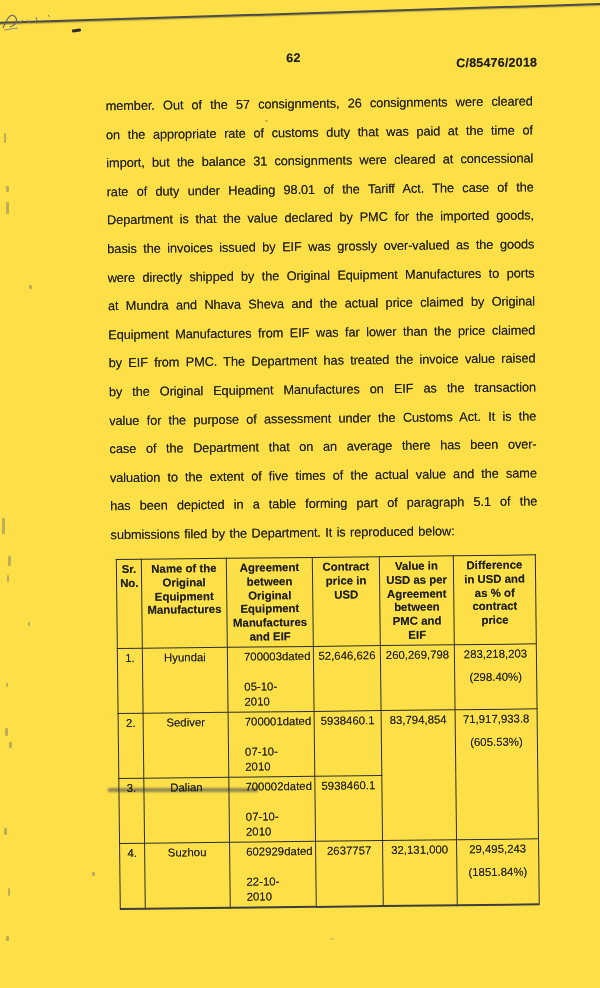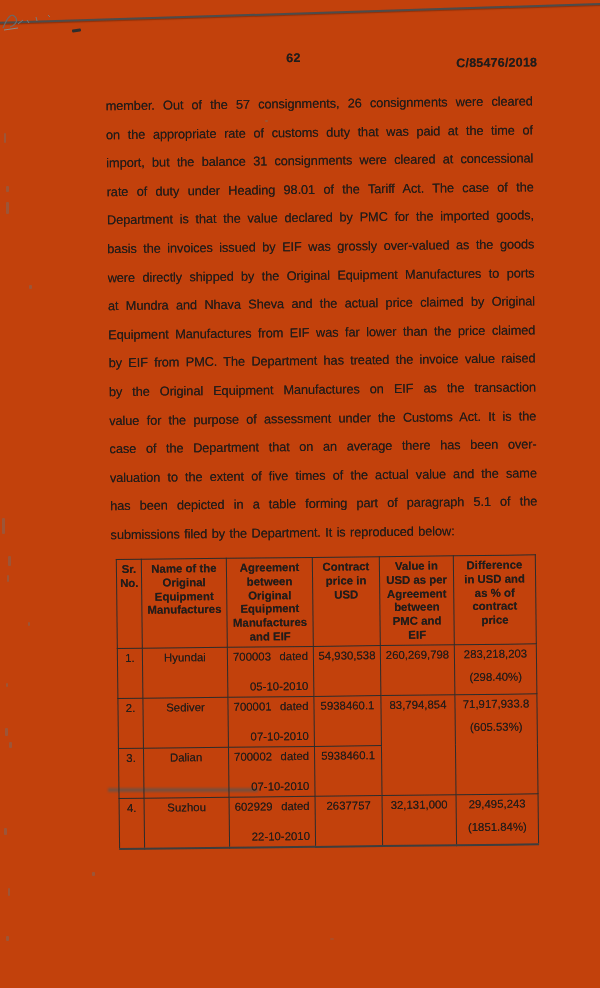--- a/index.html
+++ b/index.html
@@ -1,18 +1,18 @@
 <!DOCTYPE html>
 <html><head>
 <meta charset="utf-8">
 <style>
   html,body { margin:0; padding:0; background:#e8e8e8; }
   .page {
     position:relative; width:600px; height:988px; margin:0 auto;
-    background:#c2410c; overflow:hidden;
+    background:#fde047; overflow:hidden;
     font-family:"Liberation Sans", sans-serif;
     color:#1e1e1e;
   }
   
   .content {
     position:absolute; left:105px; top:45px; width:430px; height:940px;
     transform:rotate(-0.65deg); transform-origin:195px 0;
   }
   
   .scan-topline {
@@ -51,21 +51,21 @@
   }
   .doc-table th, .doc-table td {
     border:1.2px solid #2c2c2c; vertical-align:top; padding:2px 3px; overflow:hidden;
   }
   .doc-table { border:1.5px solid #2c2c2c; border-bottom:2.5px solid #3d3d3d; }
   .doc-table th {
     font-weight:700; text-align:center; white-space:pre-line;
     font-size:11.4px; line-height:13.8px; padding-top:3px;
   }
   .doc-table td { text-align:center; }
-  td.c-agr { text-align:right; padding:2px 5px; }
+  td.c-agr { text-align:left; padding:2px 16px; }
   .agr-line1 { display:flex; justify-content:space-between; }
   .agr-line2 { margin-top:15px; }
   .diff-pct { margin-top:8px; }
   .table-shadow { position:absolute; left:108px; top:788px; width:150px; height:4px; background:#555; filter:blur(1px); opacity:.65; }
 
   
   .scribble { position:absolute; left:0; top:2px; }
 </style>
 </head>
 <body>
@@ -166,21 +166,21 @@
         <tr style="height:33px;">
           <td>1.</td>
           <td>Hyundai</td>
           <td class="c-agr">
             <div class="agr-line1">
                 <span>700003</span>
                 <span>dated</span>
               </div>
             <div class="agr-line2">05-10-2010</div>
           </td>
-          <td>54,930,538</td>
+          <td>52,646,626</td>
           <td>260,269,798</td>
           <td>
             <div>283,218,203</div>
             <div class="diff-pct">(298.40%)</div>
           </td>
         </tr>
         <tr style="height:37px;">
           <td>2.</td>
           <td>Sediver</td>
           <td class="c-agr">

